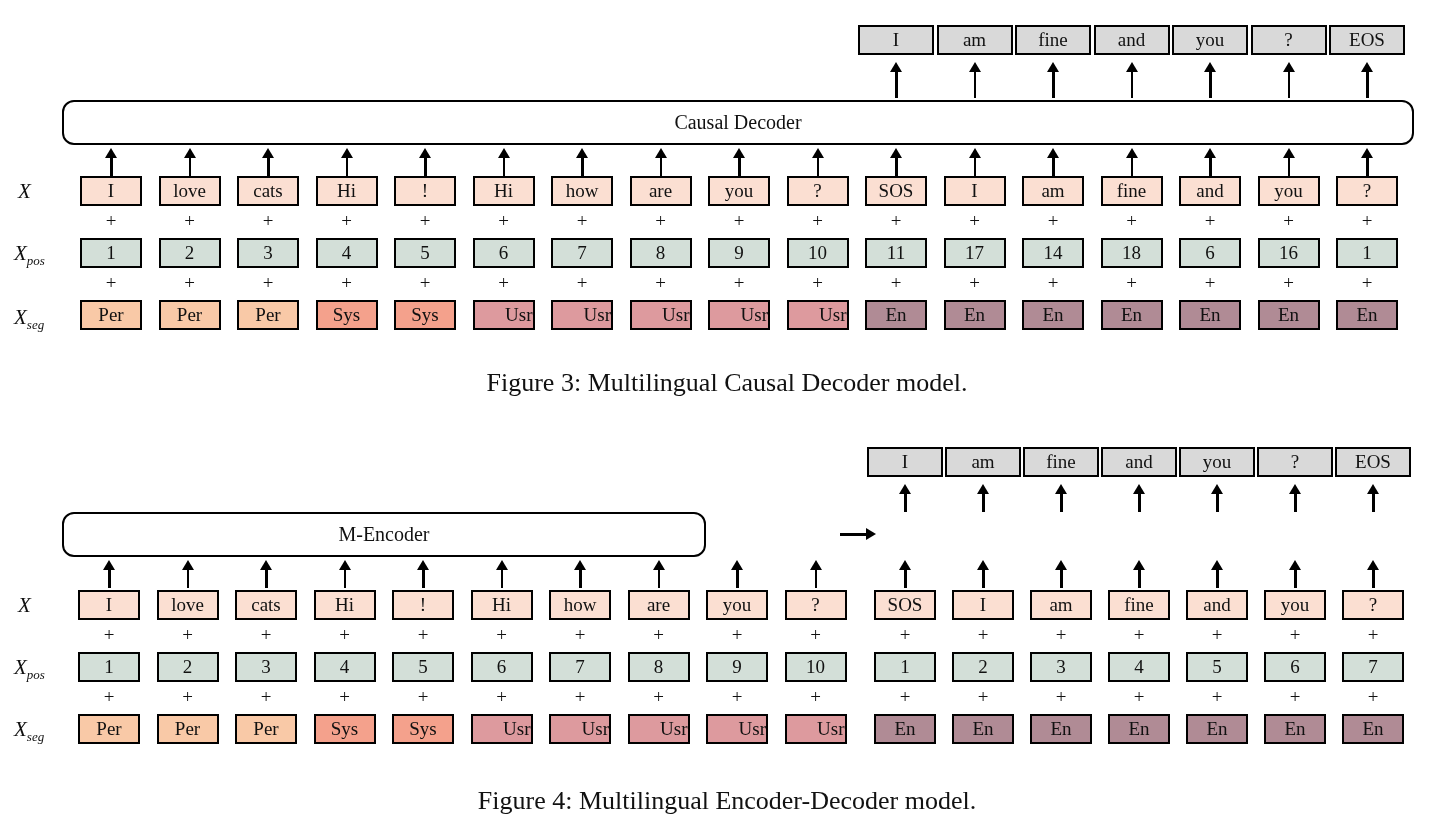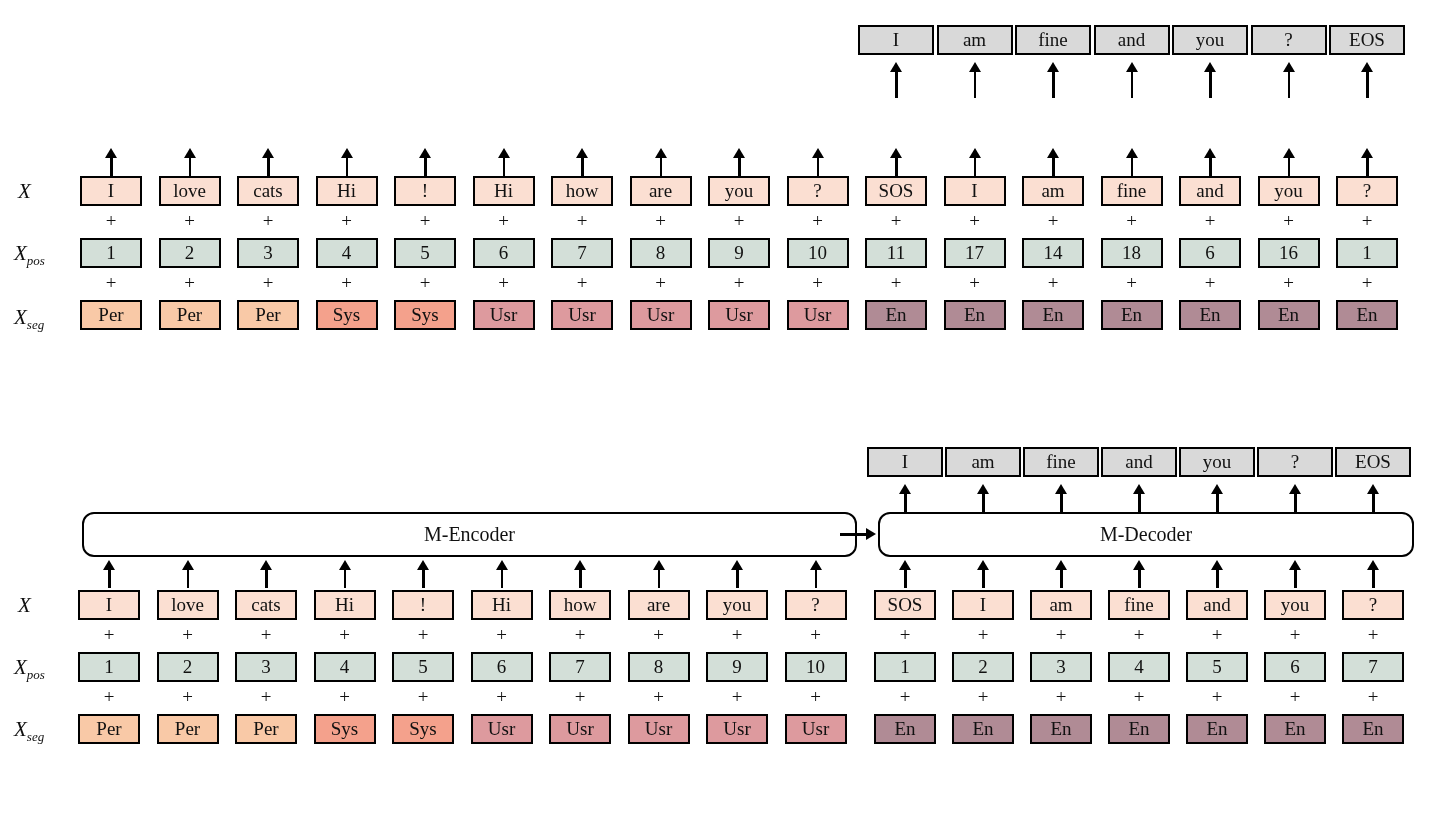--- a/index.html
+++ b/index.html
@@ -22,21 +22,21 @@
     font-size:19px;color:#111;
     position:absolute;
     white-space:nowrap;
     overflow:hidden;
   }
   .tok.out{background:#d9d9d9;}
   .tok.x{background:#fbdfd2;}
   .tok.pos{background:#d3dfd8;}
   .tok.per{background:#f9c9a7;}
   .tok.sys{background:#f4a18c;}
-  .tok.usr{background:#dd9a9e;}
+  .tok.usr{background:#dd9a9e;text-align:right;}
   .tok.en{background:#b08b95;}
 
   
   .plus{
     position:absolute;text-align:center;
     font-family:"Liberation Serif", serif;
     font-size:19px;color:#111;
     height:18px;line-height:18px;
   }
 
@@ -129,20 +129,23 @@
       </div>
       <div class="uparrow" style="left: 1281.5px; top: 62px; height: 36px;">
         <div class="head"></div>
         <div class="shaft" style="height: 29px;"></div>
       </div>
       <div class="uparrow" style="left: 1360px; top: 62px; height: 36px;">
         <div class="head"></div>
         <div class="shaft" style="height: 29px;"></div>
       </div>
     </div>
+  <div class="module" id="f3-module" style="left:62px;top:100px;width:1352px;height:45px;">
+    <span>Causal Decoder</span>
+  </div>
   <div id="f3-inarrows">
       <div class="uparrow" style="left: 104px; top: 148px; height: 28px;">
         <div class="head"></div>
         <div class="shaft" style="height: 21px;"></div>
       </div>
       <div class="uparrow" style="left: 182.5px; top: 148px; height: 28px;">
         <div class="head"></div>
         <div class="shaft" style="height: 21px;"></div>
       </div>
       <div class="uparrow" style="left: 261px; top: 148px; height: 28px;">
@@ -295,20 +298,21 @@
     </div>
   <div class="rowlabel" style="left:18px;top:176px;">
     <span>X</span>
   </div>
   <div class="rowlabel" style="left:14px;top:238px;">
     <span>X</span><sub>pos</sub>
   </div>
   <div class="rowlabel" style="left:14px;top:302px;">
     <span>X</span><sub>seg</sub>
   </div>
+  <div class="caption" style="top:368px;">Figure 3: Multilingual Causal Decoder model.</div>
 </div>
 
 <div class="figure" id="figure-encdec">
   <div id="f4-outputs">
       <div class="tok out" style="left: 867px; top: 33px; width: 76px;">I</div>
       <div class="tok out" style="left: 945px; top: 33px; width: 76px;">am</div>
       <div class="tok out" style="left: 1023px; top: 33px; width: 76px;">fine</div>
       <div class="tok out" style="left: 1101px; top: 33px; width: 76px;">and</div>
       <div class="tok out" style="left: 1179px; top: 33px; width: 76px;">you</div>
       <div class="tok out" style="left: 1257px; top: 33px; width: 76px;">?</div>
@@ -338,32 +342,29 @@
       <div class="uparrow" style="left: 1288px; top: 70px; height: 28px;">
         <div class="head"></div>
         <div class="shaft" style="height: 21px;"></div>
       </div>
       <div class="uparrow" style="left: 1366px; top: 70px; height: 28px;">
         <div class="head"></div>
         <div class="shaft" style="height: 21px;"></div>
       </div>
     </div>
 
-  <div class="module" id="f4-enc" style="left:62px;top:98px;width:775px;height:45px;margin-left:20px;">
+  <div class="module" id="f4-enc" style="left:62px;top:98px;width:644px;height:45px;">
     <span>M-Encoder</span>
   </div>
 
   <div class="harrow" style="left:840px;top:114px;width:36px;">
     <div class="shaft" style="width:26px;"></div>
     <div class="head" style="left:26px;"></div>
   </div>
 
-  <div class="module" id="f4-dec" style="left:878px;top:98px;width:536px;height:45px;">
-    <span>M-Decoder</span>
-  </div>
 
   <div id="f4-inarrows">
       <div class="uparrow" style="left: 102px; top: 146px; height: 28px;">
         <div class="head"></div>
         <div class="shaft" style="height: 21px;"></div>
       </div>
       <div class="uparrow" style="left: 180.5px; top: 146px; height: 28px;">
         <div class="head"></div>
         <div class="shaft" style="height: 21px;"></div>
       </div>
@@ -519,13 +520,14 @@
   <div class="rowlabel" style="left:18px;top:176px;">
     <span>X</span>
   </div>
   <div class="rowlabel" style="left:14px;top:238px;">
     <span>X</span><sub>pos</sub>
   </div>
   <div class="rowlabel" style="left:14px;top:300px;">
     <span>X</span><sub>seg</sub>
   </div>
 
+  <div class="caption" style="top:372px;">Figure 4: Multilingual Encoder-Decoder model.</div>
 </div>
 
 </body></html>

